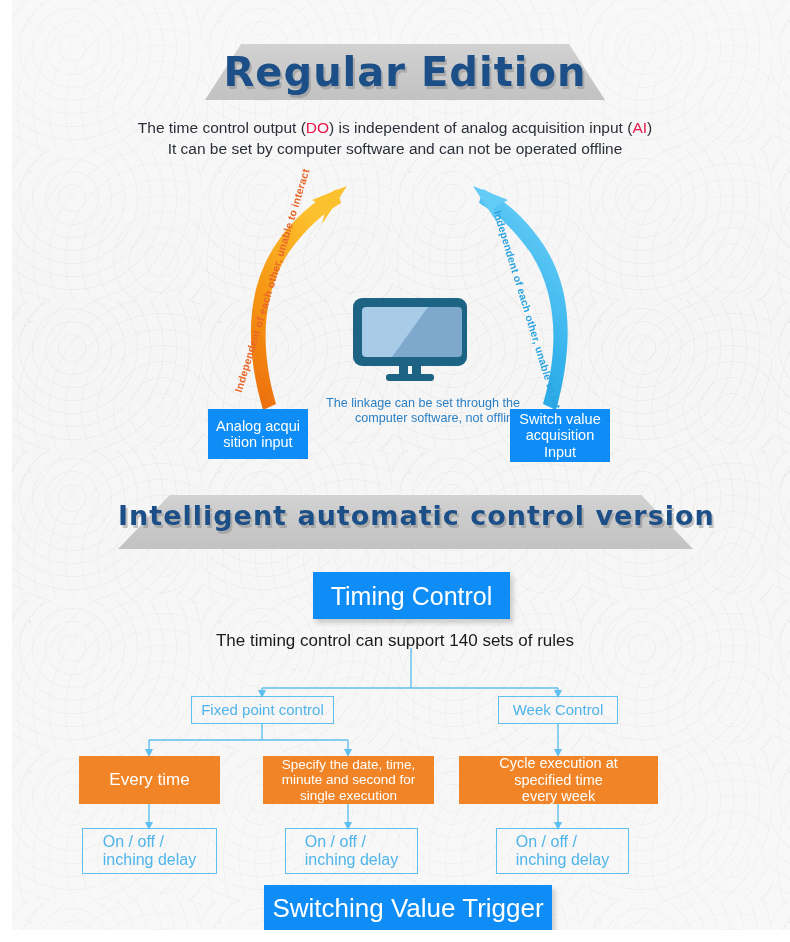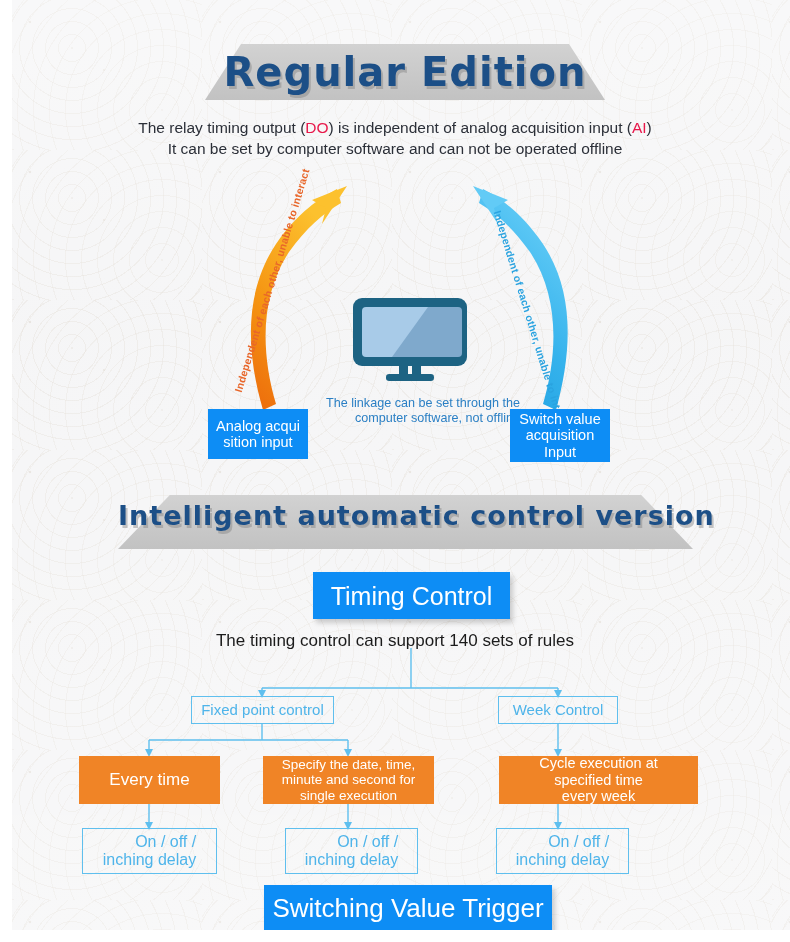--- a/index.html
+++ b/index.html
@@ -109,21 +109,21 @@
 
   
   .outbox {
     position: absolute;
     border: 1.4px solid #5fbfee;
     color: #4eb4ea;
     background: transparent;
     display: flex;
     align-items: center;
     justify-content: center;
-    text-align: right;
+    text-align: left;
     line-height: 1.14;
     box-sizing: border-box;
     padding: 8px 5px;
   }
 
   
   .plain {
     position: absolute;
     text-align: center;
     color: #1b1b1b;
@@ -155,21 +155,21 @@
 <div id="page">
   <div id="panel"></div>
 
   <div class="banner-wrap" style="left:205px; top:44px; width:400px; height:56px;">
     <div class="banner-tz"></div>
     <div class="banner-text" style="top:5px; font-size:40px;">Regular Edition</div>
   </div>
 
   <div class="para" style="top:117px;">
     <div>
-      <span>The relay timing output (</span><span class="hl">DO</span><span>) is independent of analog acquisition input (</span><span class="hl">AI</span><span>)</span>
+      <span>The time control output (</span><span class="hl">DO</span><span>) is independent of analog acquisition input (</span><span class="hl">AI</span><span>)</span>
     </div>
     <div>It can be set by computer software and can not be operated offline</div>
   </div>
 
   <svg class="overlay" width="790" height="942">
     <defs>
       <linearGradient id="gradLeft" x1="0" y1="1" x2="0.45" y2="0">
         <stop offset="0%" stop-color="#ec6a0c"></stop>
         <stop offset="45%" stop-color="#f59412"></stop>
         <stop offset="100%" stop-color="#fcc12e"></stop>
@@ -289,21 +289,21 @@
   <div class="orangebox" style="left:79px; top:756px; width:141px; height:48px; font-size:17px;">
     <span style="white-space:pre-line">Every time</span>
   </div>
 
   <div class="orangebox" style="left:263px; top:756px; width:171px; height:48px; font-size:13.5px;">
     <span style="white-space:pre-line">Specify the date, time,
 minute and second for
 single execution</span>
   </div>
 
-  <div class="orangebox" style="left:459px; top:756px; width:199px; height:48px; font-size:14.5px;margin-left:40px;">
+  <div class="orangebox" style="left:459px; top:756px; width:199px; height:48px; font-size:14.5px;">
     <span style="white-space:pre-line">Cycle execution at
 specified time
 every week</span>
   </div>
 
   <div class="outbox" style="left:82px; top:828px; width:135px; height:46px; font-size:16px;">
     <span style="white-space:pre-line">On / off /
 inching delay</span>
   </div>
 

